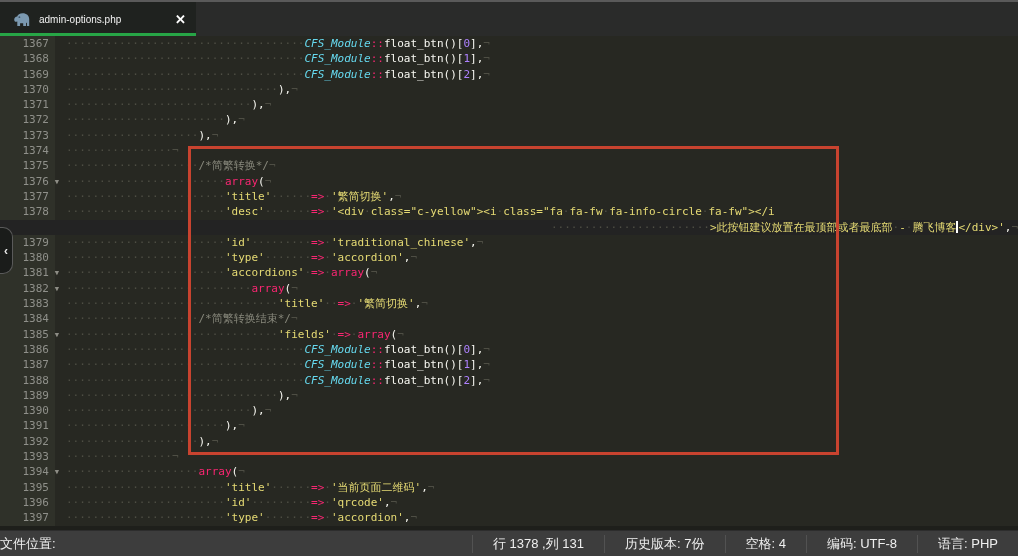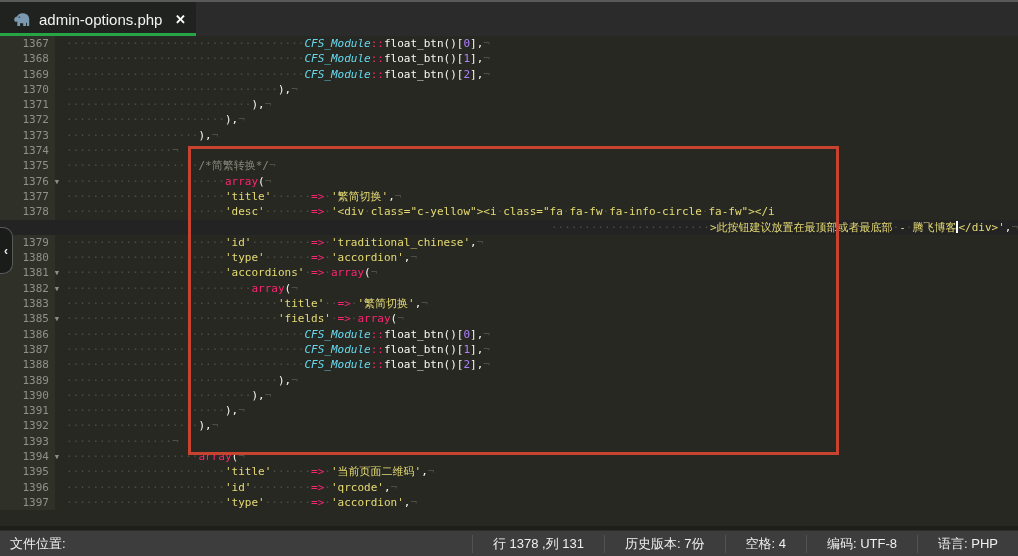--- a/index.html
+++ b/index.html
@@ -10,21 +10,21 @@
   }
   
   .topstrip { height:2px; background:#5a5a5a; }
   .tabbar { height:34px; background:#2a2b2a; display:flex; border-bottom:0; }
   .tab {
     position:relative; width:196px; height:34px; background:#1f221f;
     display:flex; align-items:center; padding:0 10px 0 13px; cursor:pointer;
   }
   .tab-underline { position:absolute; left:0; right:0; bottom:0; height:3px; background:#27a546; }
   .tab-icon { width:19px; height:15px; margin-right:7px; flex:none; }
-  .tab-title { color:#f2f2f2; font-size:15px; flex:1; white-space:nowrap; overflow:hidden; }
+  .tab-title { color:#f2f2f2; font-size:10px; flex:1; white-space:nowrap; overflow:hidden; }
   .tab-close { color:#ffffff; font-size:13px; font-weight:bold; margin-left:6px; cursor:pointer; }
   
   .editor {
     position:relative; height:490px; background:#272822; overflow:hidden;
     font-family:"DejaVu Sans Mono","Liberation Mono",monospace; font-size:11px;
   }
   .row { display:flex; height:15.31px; line-height:15.31px; white-space:pre; }
   .row .gut {
     flex:none; width:66px; display:flex;
     background:linear-gradient(90deg,#2f3129 55px,rgba(0,0,0,0) 55px);
@@ -53,21 +53,21 @@
     background:#1a1c1a; border:1px solid #5a5a5a; border-left:none;
     border-radius:0 10px 10px 0; color:#e8e8e8; font-size:12px; font-weight:bold;
     display:flex; align-items:center; justify-content:center; cursor:pointer;
   }
   .hstrip { height:4px; background:#1e1f1b; }
   
   .statusbar {
     height:26px; background:#3d3d3d; border-top:1px solid #2d2d2d;
     display:flex; align-items:center; color:#efefef; font-size:13px;
   }
-  .sb-left { flex:1; display:flex; align-items:center; padding-left:10px;
+  .sb-left { flex:1; display:flex; align-items:center; 
     overflow:hidden; white-space:nowrap; }
   .sb-label { flex:none; margin-right:6px; }
   .sb-path { overflow:hidden; white-space:nowrap; }
   .sb-item { flex:none; padding:0 20px; border-left:1px solid #525252;
     white-space:nowrap; height:18px; line-height:18px; }
 </style>
 </head>
 <body>
 
 <div class="page">
@@ -99,20 +99,21 @@
         <div class="row"><span class="gut"><span class="lnum">1375</span><span class="fold"></span></span><span class="code"><span class="t-ws">····················</span><span class="t-cmt">/*简繁转换*/</span><span class="t-eol">¬</span></span></div>
         <div class="row"><span class="gut"><span class="lnum">1376</span><span class="fold" style="transform: scale(0.9);">▼</span></span><span class="code"><span class="t-ws">························</span><span class="t-kw">array</span><span class="t-txt">(</span><span class="t-eol">¬</span></span></div>
         <div class="row"><span class="gut"><span class="lnum">1377</span><span class="fold"></span></span><span class="code"><span class="t-ws">························</span><span class="t-str">'title'</span><span class="t-ws">······</span><span class="t-kw">=&gt;</span><span class="t-ws">·</span><span class="t-str">'繁简切换'</span><span class="t-txt">,</span><span class="t-eol">¬</span></span></div>
         <div class="row"><span class="gut"><span class="lnum">1378</span><span class="fold"></span></span><span class="code"><span class="t-ws">························</span><span class="t-str">'desc'</span><span class="t-ws">·······</span><span class="t-kw">=&gt;</span><span class="t-ws">·</span><span class="t-str">'&lt;div</span><span class="t-ws">·</span><span class="t-str">class="c-yellow"&gt;&lt;i</span><span class="t-ws">·</span><span class="t-str">class="fa</span><span class="t-ws">·</span><span class="t-str">fa-fw</span><span class="t-ws">·</span><span class="t-str">fa-info-circle</span><span class="t-ws">·</span><span class="t-str">fa-fw"&gt;&lt;/i</span></span></div>
         <div class="row active"><span class="gut"><span class="lnum"></span><span class="fold"></span></span><span class="code"><span class="t-ws">························</span><span class="t-str">&gt;此按钮建议放置在最顶部或者最底部</span><span class="t-ws">·</span><span class="t-str">-</span><span class="t-ws">·</span><span class="t-str">腾飞博客</span><span class="caret"></span><span class="t-str">&lt;/div&gt;'</span><span class="t-txt">,</span><span class="t-eol">¬</span></span></div>
         <div class="row"><span class="gut"><span class="lnum">1379</span><span class="fold"></span></span><span class="code"><span class="t-ws">························</span><span class="t-str">'id'</span><span class="t-ws">·········</span><span class="t-kw">=&gt;</span><span class="t-ws">·</span><span class="t-str">'traditional_chinese'</span><span class="t-txt">,</span><span class="t-eol">¬</span></span></div>
         <div class="row"><span class="gut"><span class="lnum">1380</span><span class="fold"></span></span><span class="code"><span class="t-ws">························</span><span class="t-str">'type'</span><span class="t-ws">·······</span><span class="t-kw">=&gt;</span><span class="t-ws">·</span><span class="t-str">'accordion'</span><span class="t-txt">,</span><span class="t-eol">¬</span></span></div>
         <div class="row"><span class="gut"><span class="lnum">1381</span><span class="fold" style="transform: scale(0.9);">▼</span></span><span class="code"><span class="t-ws">························</span><span class="t-str">'accordions'</span><span class="t-ws">·</span><span class="t-kw">=&gt;</span><span class="t-ws">·</span><span class="t-kw">array</span><span class="t-txt">(</span><span class="t-eol">¬</span></span></div>
         <div class="row"><span class="gut"><span class="lnum">1382</span><span class="fold" style="transform: scale(0.9);">▼</span></span><span class="code"><span class="t-ws">····························</span><span class="t-kw">array</span><span class="t-txt">(</span><span class="t-eol">¬</span></span></div>
         <div class="row"><span class="gut"><span class="lnum">1383</span><span class="fold"></span></span><span class="code"><span class="t-ws">································</span><span class="t-str">'title'</span><span class="t-ws">··</span><span class="t-kw">=&gt;</span><span class="t-ws">·</span><span class="t-str">'繁简切换'</span><span class="t-txt">,</span><span class="t-eol">¬</span></span></div>
+        <div class="row"><span class="gut"><span class="lnum">1384</span><span class="fold"></span></span><span class="code"><span class="t-ws">····················</span><span class="t-cmt">/*简繁转换结束*/</span><span class="t-eol">¬</span></span></div>
         <div class="row"><span class="gut"><span class="lnum">1385</span><span class="fold" style="transform: scale(0.9);">▼</span></span><span class="code"><span class="t-ws">································</span><span class="t-str">'fields'</span><span class="t-ws">·</span><span class="t-kw">=&gt;</span><span class="t-ws">·</span><span class="t-kw">array</span><span class="t-txt">(</span><span class="t-eol">¬</span></span></div>
         <div class="row"><span class="gut"><span class="lnum">1386</span><span class="fold"></span></span><span class="code"><span class="t-ws">····································</span><span class="t-cls">CFS_Module</span><span class="t-kw">::</span><span class="t-txt">float_btn()[</span><span class="t-num">0</span><span class="t-txt">],</span><span class="t-eol">¬</span></span></div>
         <div class="row"><span class="gut"><span class="lnum">1387</span><span class="fold"></span></span><span class="code"><span class="t-ws">····································</span><span class="t-cls">CFS_Module</span><span class="t-kw">::</span><span class="t-txt">float_btn()[</span><span class="t-num">1</span><span class="t-txt">],</span><span class="t-eol">¬</span></span></div>
         <div class="row"><span class="gut"><span class="lnum">1388</span><span class="fold"></span></span><span class="code"><span class="t-ws">····································</span><span class="t-cls">CFS_Module</span><span class="t-kw">::</span><span class="t-txt">float_btn()[</span><span class="t-num">2</span><span class="t-txt">],</span><span class="t-eol">¬</span></span></div>
         <div class="row"><span class="gut"><span class="lnum">1389</span><span class="fold"></span></span><span class="code"><span class="t-ws">································</span><span class="t-txt">),</span><span class="t-eol">¬</span></span></div>
         <div class="row"><span class="gut"><span class="lnum">1390</span><span class="fold"></span></span><span class="code"><span class="t-ws">····························</span><span class="t-txt">),</span><span class="t-eol">¬</span></span></div>
         <div class="row"><span class="gut"><span class="lnum">1391</span><span class="fold"></span></span><span class="code"><span class="t-ws">························</span><span class="t-txt">),</span><span class="t-eol">¬</span></span></div>
         <div class="row"><span class="gut"><span class="lnum">1392</span><span class="fold"></span></span><span class="code"><span class="t-ws">····················</span><span class="t-txt">),</span><span class="t-eol">¬</span></span></div>
         <div class="row"><span class="gut"><span class="lnum">1393</span><span class="fold"></span></span><span class="code"><span class="t-ws">················</span><span class="t-eol">¬</span></span></div>
         <div class="row"><span class="gut"><span class="lnum">1394</span><span class="fold" style="transform: scale(0.9);">▼</span></span><span class="code"><span class="t-ws">····················</span><span class="t-kw">array</span><span class="t-txt">(</span><span class="t-eol">¬</span></span></div>

